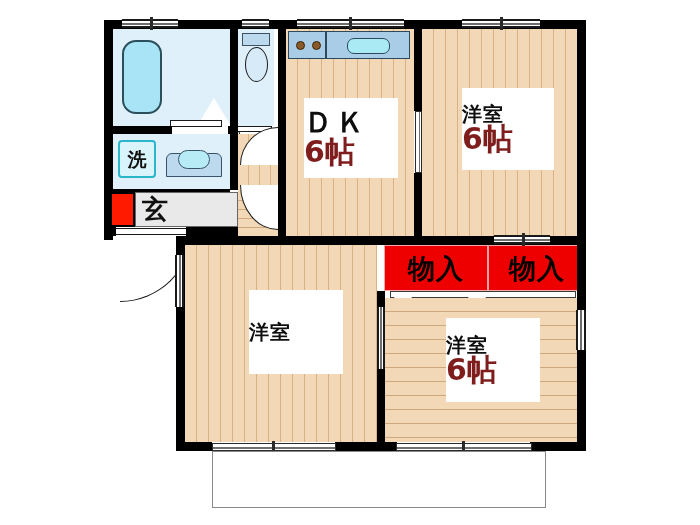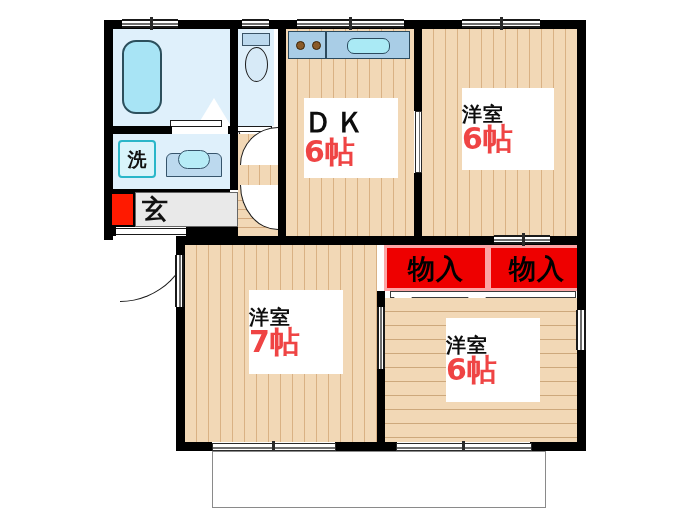--- a/index.html
+++ b/index.html
@@ -110,41 +110,41 @@
   }
   .sink-basin {
     background: #aaeaf5;
     border: 1.5px solid #2b4a5e;
     border-radius: 7px;
   }
 
   
   .closet-red {
     background: #ee0000;
-    border: 3px solid #fca5a5;
+    border: 1px solid #fca5a5;
     display: flex; align-items: center; justify-content: center;
   }
   .closet-red span {
     font-size: 27px; font-weight: bold; color: #000;
     letter-spacing: 1px; line-height: 1; white-space: nowrap;
   }
   .shoe-box {
     background: #ff1a00;
     border: 2px solid #000;
   }
 
   
   .room-label {
     background: #ffffff;
     display: flex; flex-direction: column;
     align-items: flex-start; justify-content: center;
     line-height: 1.02;
   }
   .room-label .l1 { font-size: 20px; font-weight: bold; color: #0d0d0d; letter-spacing: 1px; }
-  .room-label .l2 { font-size: 30px; font-weight: bold; color: #ef4444; letter-spacing: 0px; }
+  .room-label .l2 { font-size: 30px; font-weight: bold; color: #7f1d1d; letter-spacing: 0px; }
   .room-label.dk .l1 { font-size: 29px; letter-spacing: 3px; }
 
   
   .genkan {
     background: #e9e9e9;
     border: 1.5px solid #666;
     display: flex; align-items: center; justify-content: flex-start;
     padding-left: 6px;
   }
   .genkan span { font-size: 26px; font-weight: bold; color: #111; }
@@ -341,21 +341,20 @@
     <div class="arrow-down"></div>
   </div>
 
   <div class="abs window-h" style="left:494px; top:235px; width:56px; height:9px;"></div>
   <div class="abs window-mullion" style="left:522px; top:233px; width:3px; height:13px;"></div>
 
   <div class="abs wall" style="left:176px; top:236px; width:9px; height:215px;"></div>
   <div class="abs floor-wood-v" style="left:185px; top:245px; width:192px; height:197px;"></div>
   <div class="abs room-label" style="left:249px; top:290px; width:94px; height:84px;">
     <div class="l1">洋室</div>
-    <div class="l2">7帖</div>
   </div>
 
   <div class="abs window-v" style="left:175px; top:255px; width:9px; height:52px;"></div>
 
   <div class="abs wall" style="left:377px; top:291px; width:8px; height:160px;"></div>
   <div class="abs window-v" style="left:377px; top:307px; width:8px; height:62px;"></div>
 
   <div class="abs floor-wood-h" style="left:385px; top:298px; width:192px; height:144px;"></div>
   <div class="abs room-label" style="left:446px; top:318px; width:94px; height:84px;">
     <div class="l1">洋室</div>

